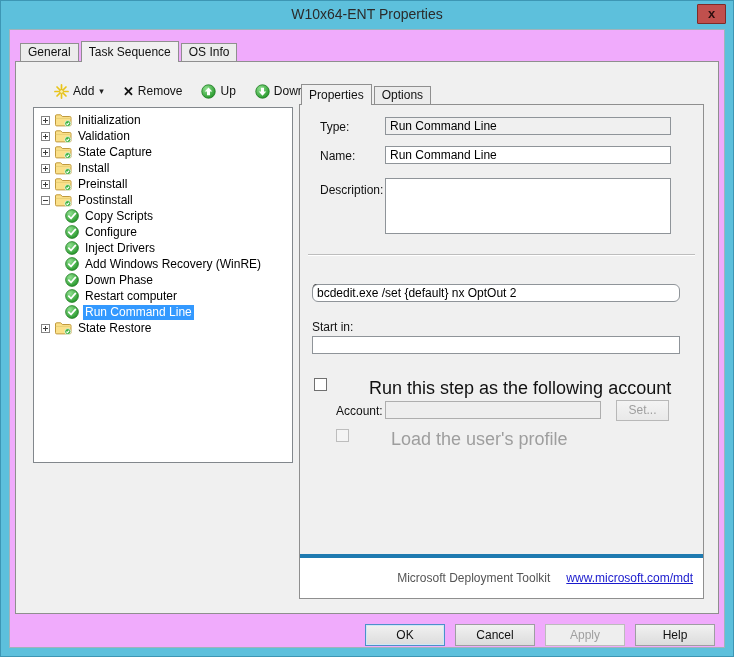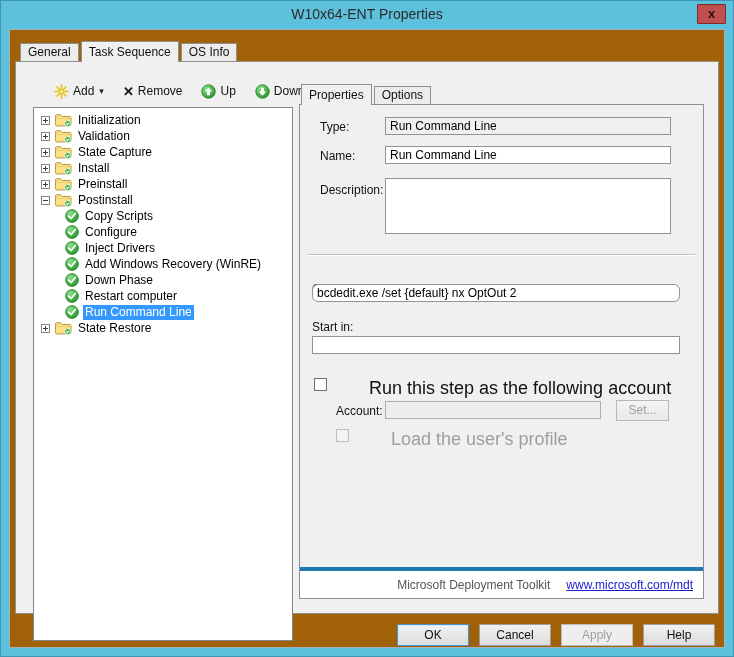--- a/index.html
+++ b/index.html
@@ -20,21 +20,21 @@
   .close-btn {
     position:absolute; top:3px; right:7px; width:29px; height:20px;
     background:#c0504d; border:1px solid #7e2b28; border-radius:1px;
     color:#2d0f0f; font-weight:bold; font-size:13px; line-height:17px;
     text-align:center; cursor:default;
   }
 
   
   .body {
     position:absolute; left:8px; right:8px; top:28px; bottom:8px;
-    background:#a16207; border:1px solid #9fb3ba;
+    background:#f0abfc; border:1px solid #9fb3ba;
   }
 
   
   .tabstrip { display:flex; align-items:flex-end; position:relative; z-index:2; }
   .tab {
     height:18px; line-height:17px; padding:0 7px; font-size:12px; color:#111;
     background:#ececec; border:1px solid #8f8f8f; border-bottom:none; margin-right:2px;
   }
   .tab.active {
     height:21px; line-height:20px; background:#f0f0f0; margin-bottom:-1px;
@@ -57,21 +57,21 @@
     background-size:4px 4px; background-repeat:repeat-y;
   }
   .tool-btn { display:flex; align-items:center; gap:4px; padding:2px 4px; cursor:default; }
   .tool-label { white-space:nowrap; }
   .caret { font-size:9px; color:#222; margin-left:1px; }
   .remove-x { color:#111; font-weight:bold; font-size:13px; }
   .icon-svg { display:block; }
 
   
   .tree {
-    position:absolute; left:17px; top:45px; width:260px; height:534px;
+    position:absolute; left:17px; top:45px; width:260px; height:356px;
     background:#fff; border:1px solid #82878c; overflow:hidden; padding-top:4px;
   }
   .tree-row { display:flex; align-items:center; height:16px; font-size:12px; color:#000; cursor:default; }
   .tree-row.root { padding-left:7px; }
   .tree-row.child { padding-left:31px; }
   .expander {
     position:relative; width:9px; height:9px; margin-right:5px; flex:none;
     background:#fff; border:1px solid #848484;
   }
   .expander::before {
@@ -109,32 +109,32 @@
   .cb-label { position:absolute; font-size:18px; color:#111;margin-left:34px; }
   .cb-label.disabled { color:#9e9e9e; }
   .set-btn {
     position:absolute; left:316px; top:295px; width:53px; height:21px;
     background:linear-gradient(#f3f3f3,#e9e9e9); border:1px solid #b8b8b8;
     font-size:12px; color:#9e9e9e; text-align:center; line-height:19px;
   }
   .panel-footer { position:absolute; left:0; right:0; bottom:0; }
   .footer-bar { height:4px; background:#1e7ab0; }
   .footer-strip {
-    height:27px; background:#fff; display:flex; align-items:center;
+    height:40px; background:#fff; display:flex; align-items:center;
     justify-content:flex-end; gap:16px; padding-right:10px; font-size:12px;
   }
   .footer-text { color:#555; }
   .footer-link { color:#1a1acd; text-decoration:underline; cursor:pointer; }
 
   
   .button-row {
     display:flex; justify-content:flex-end; gap:10px; margin:10px 9px 0 0;
   }
   .btn {
-    width:72px; height:22px; font-size:12px; color:#111; text-align:center; line-height:20px;
+    width:80px; height:22px; font-size:12px; color:#111; text-align:center; line-height:20px;
     background:linear-gradient(#f1f1f1,#dcdcdc); border:1px solid #9e9ea2; cursor:default;
   }
   .btn.focused { border:1px solid #4d90c9; box-shadow:inset 0 0 0 1px #cfe8f6; }
   .btn.disabled { color:#a0a0a0; background:#eeeeee; border-color:#bcbcbc; }
 </style>
 </head>
 <body>
 
 <svg width="0" height="0" style="position:absolute">
   <defs>

